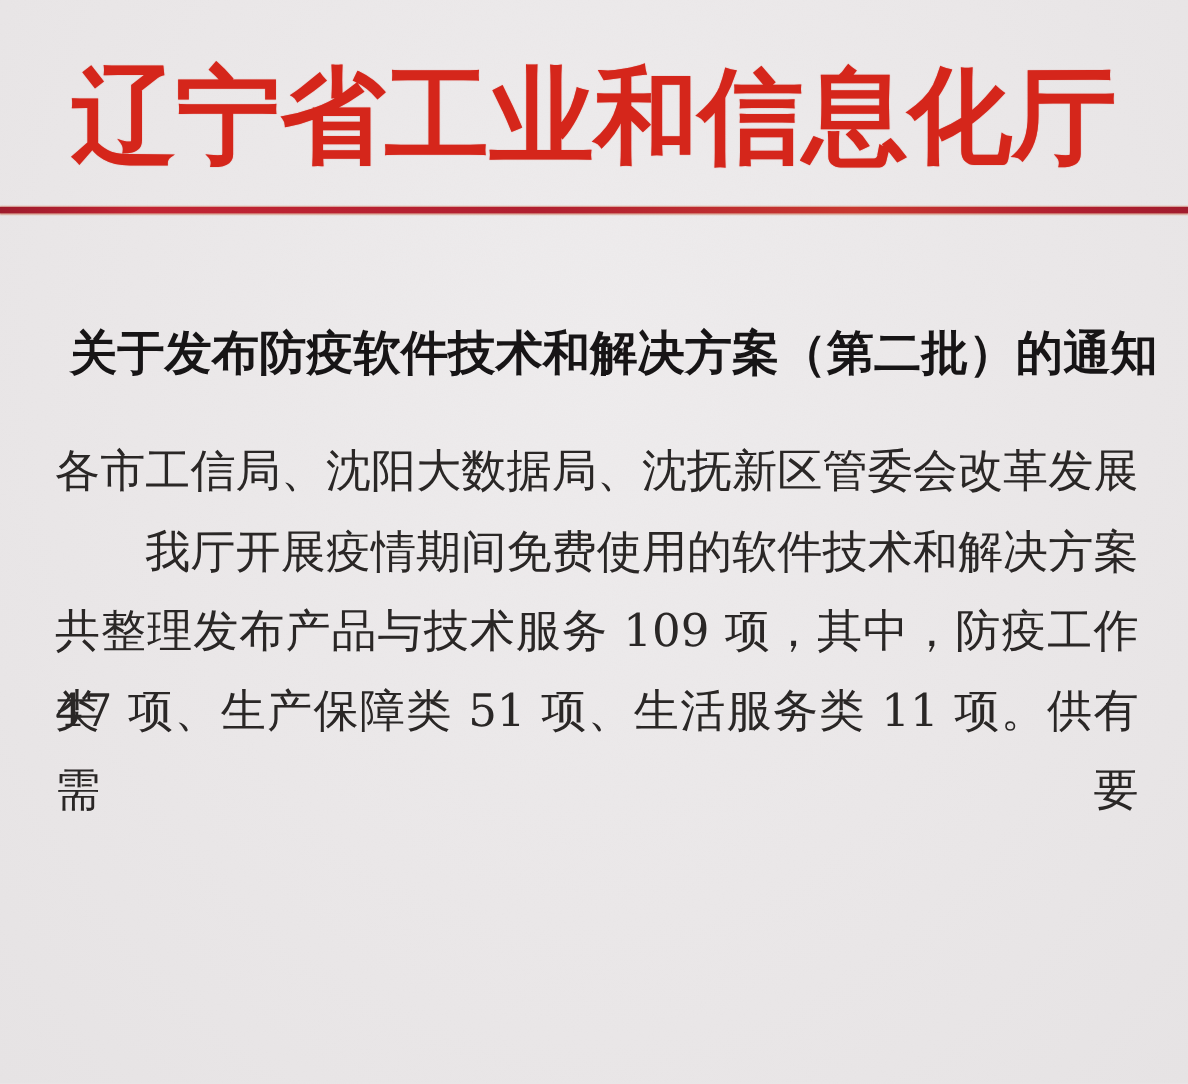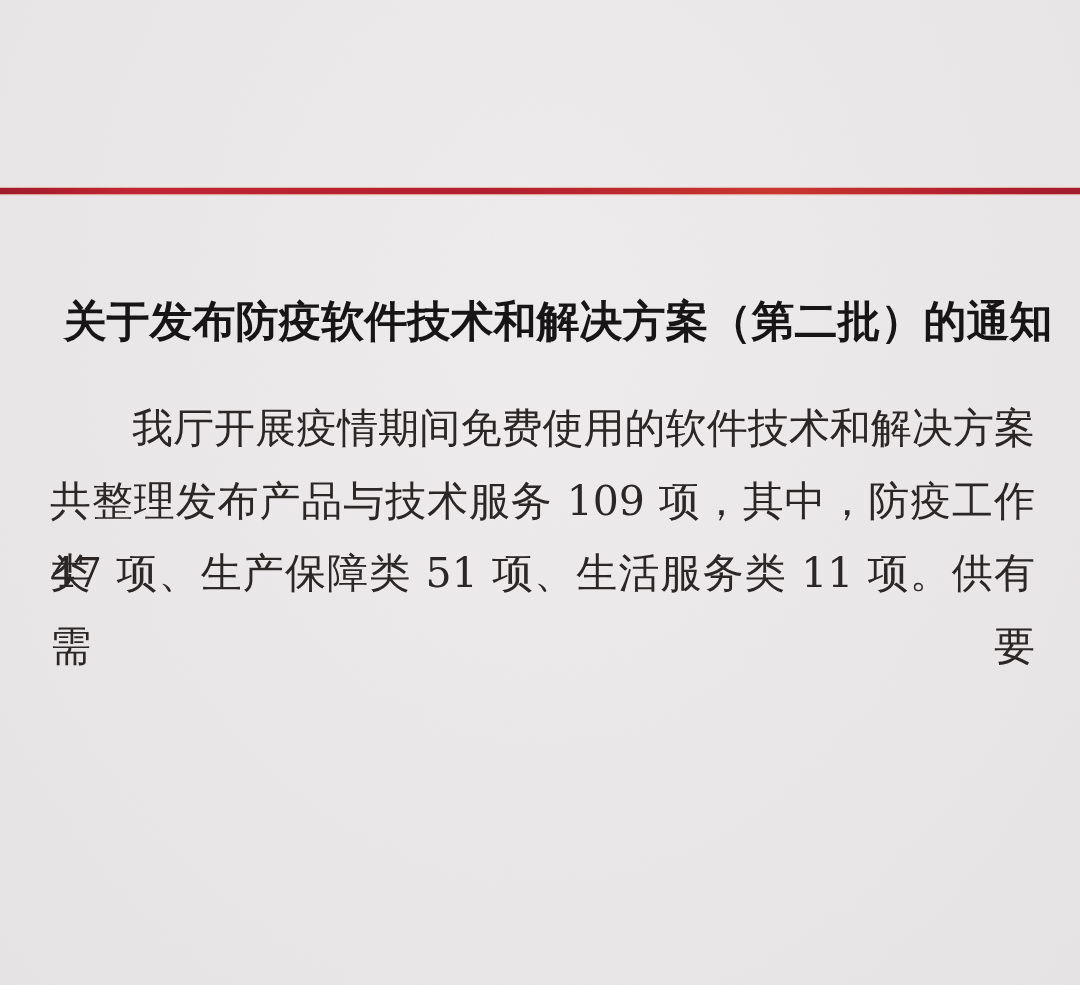--- a/index.html
+++ b/index.html
@@ -85,24 +85,26 @@
 <div class="page">
 
   <svg class="paper-noise" width="1080" height="985" xmlns="http://www.w3.org/2000/svg">
     <filter id="paperNoise">
       <feTurbulence type="fractalNoise" baseFrequency="0.85" numOctaves="3" seed="11"></feTurbulence>
       <feColorMatrix type="matrix" values="0 0 0 0 0.93  0 0 0 0 0.90  0 0 0 0 0.91  0 0 0 0.10 0"></feColorMatrix>
     </filter>
     <rect width="1080" height="985" filter="url(#paperNoise)"></rect>
   </svg>
 
+  <h1 class="agency">辽宁省工业和信息化厅</h1>
 
   <div class="red-rule"></div>
 
   <h2 class="doc-title">关于发布防疫软件技术和解决方案（第二批）的通知</h2>
 
   <main class="content">
+    <div class="line justify">各市工信局、沈阳大数据局、沈抚新区管委会改革发展</div>
     <div class="line justify indent">我厅开展疫情期间免费使用的软件技术和解决方案</div>
     <div class="line justify">共整理发布产品与技术服务 109 项，其中，防疫工作类</div>
     <div class="line justify">47 项、生产保障类 51 项、生活服务类 11 项。供有需要</div>
   </main>
 
 </div>
 
 </body></html>

